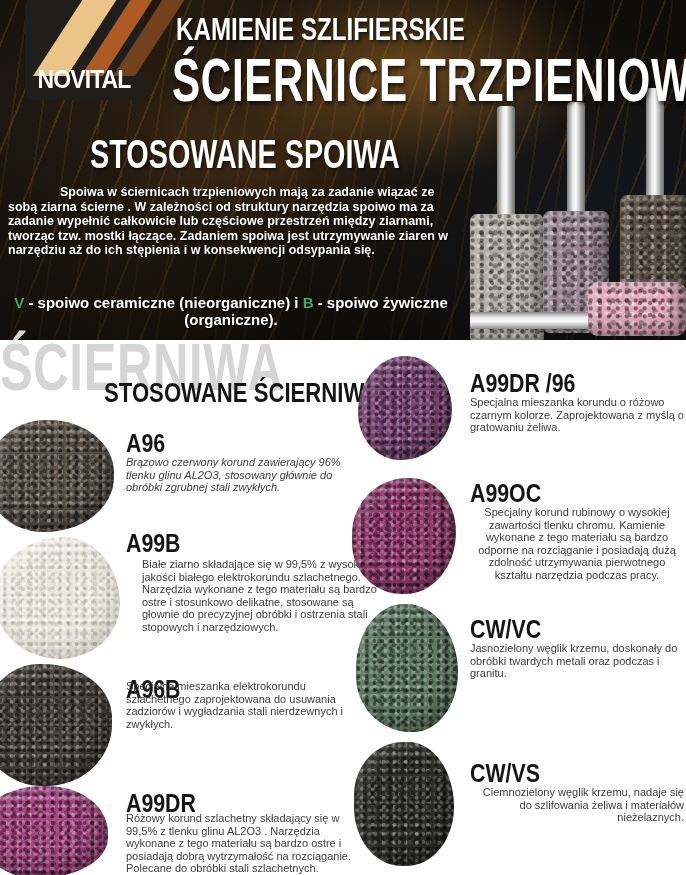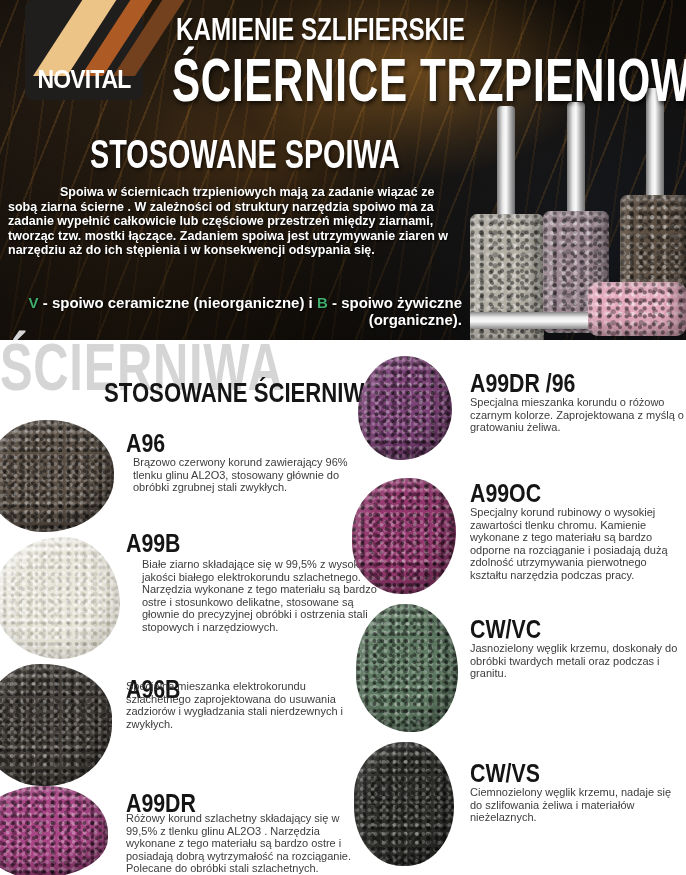--- a/index.html
+++ b/index.html
@@ -42,21 +42,21 @@
           transform:scaleX(.72);transform-origin:left top;white-space:nowrap;z-index:5;
           text-shadow:2px 2px 4px rgba(0,0,0,.6);}
 
   .spoiwa-par{position:absolute;left:8px;top:185px;width:452px;margin:0;color:#fff;z-index:5;
           font-size:12.5px;font-weight:bold;line-height:14.5px;text-indent:52px;
           text-shadow:1px 1px 2px rgba(0,0,0,.85);}
   .spoiwa-intro{position:absolute;left:14px;top:262px;width:440px;margin:0;color:#fff;z-index:5;
           text-align:center;font-size:13px;font-weight:bold;line-height:17px;
           text-shadow:1px 1px 2px rgba(0,0,0,.85);}
   .spoiwa-types{position:absolute;left:0;top:294px;width:462px;margin:0;color:#fff;z-index:5;
-          text-align:right;font-size:15px;font-weight:bold;
+          text-align:center;font-size:15px;font-weight:bold;
           text-shadow:1px 1px 2px rgba(0,0,0,.85);}
   .spoiwa-types .g{color:var(--green,#3fae6c);}
 
   
   .shank{position:absolute;z-index:2;border-radius:4px 4px 0 0;
      background:linear-gradient(90deg,#7c7c7c,#e9e9e9 32%,#fbfbfb 50%,#9a9a9a 82%,#6c6c6c);}
   .shank.h{border-radius:3px 0 0 3px;
      background:linear-gradient(180deg,#8a8a8a,#ececec 32%,#fbfbfb 55%,#8a8a8a);}
   .pinbody{position:absolute;z-index:2;border-radius:7px;background-color:var(--c,#999);
      background-image:
@@ -110,28 +110,28 @@
 
   .g-l0{left:-14px;top:420px;width:128px;height:112px;border-radius:48% 52% 55% 45%/52% 48% 50% 50%;}
   .g-l1{left:-6px;top:537px;width:126px;height:122px;border-radius:55% 45% 48% 52%/50% 55% 45% 50%;}
   .g-l2{left:-18px;top:664px;width:130px;height:122px;border-radius:45% 55% 52% 48%/55% 45% 52% 48%;}
   .g-l3{left:-22px;top:786px;width:130px;height:92px;border-radius:52% 48% 55% 45%/48% 52% 45% 55%;}
   .g-r0{left:358px;top:356px;width:94px;height:104px;border-radius:50% 50% 55% 45%/55% 52% 48% 45%;}
   .g-r1{left:352px;top:478px;width:104px;height:116px;border-radius:55% 45% 50% 50%/50% 48% 55% 45%;}
   .g-r2{left:356px;top:604px;width:102px;height:128px;border-radius:48% 52% 45% 55%/52% 55% 48% 45%;}
   .g-r3{left:354px;top:742px;width:100px;height:124px;border-radius:52% 48% 50% 50%/45% 55% 50% 50%;}
 
-  .c-l0{left:126px;top:428px;} .d-l0{left:133px;top:456px;width:238px;}
+  .c-l0{left:126px;top:428px;} .d-l0{left:126px;top:456px;width:238px;font-style:italic;}
   .c-l1{left:126px;top:528px;} .d-l1{left:142px;top:558px;width:244px;}
   .c-l2{left:126px;top:674px;} .d-l2{left:126px;top:680px;width:244px;}
   .c-l3{left:126px;top:788px;} .d-l3{left:126px;top:812px;width:244px;}
   .c-r0{left:470px;top:368px;} .d-r0{left:470px;top:396px;width:214px;}
-  .c-r1{left:470px;top:478px;} .d-r1{left:470px;top:506px;width:214px;}
+  .c-r1{left:470px;top:478px;} .d-r1{left:470px;top:506px;width:214px;text-align:center;}
   .c-r2{left:470px;top:614px;} .d-r2{left:470px;top:642px;width:214px;}
-  .c-r3{left:470px;top:758px;} .d-r3{left:470px;top:786px;width:214px;}
+  .c-r3{left:470px;top:758px;} .d-r3{left:470px;top:786px;width:214px;text-align:right;}
 </style>
 </head>
 <body>
 
 <div class="page">
 
   
   <div class="hero">
     <div class="sparks"></div>
     <div class="vignette"></div>

